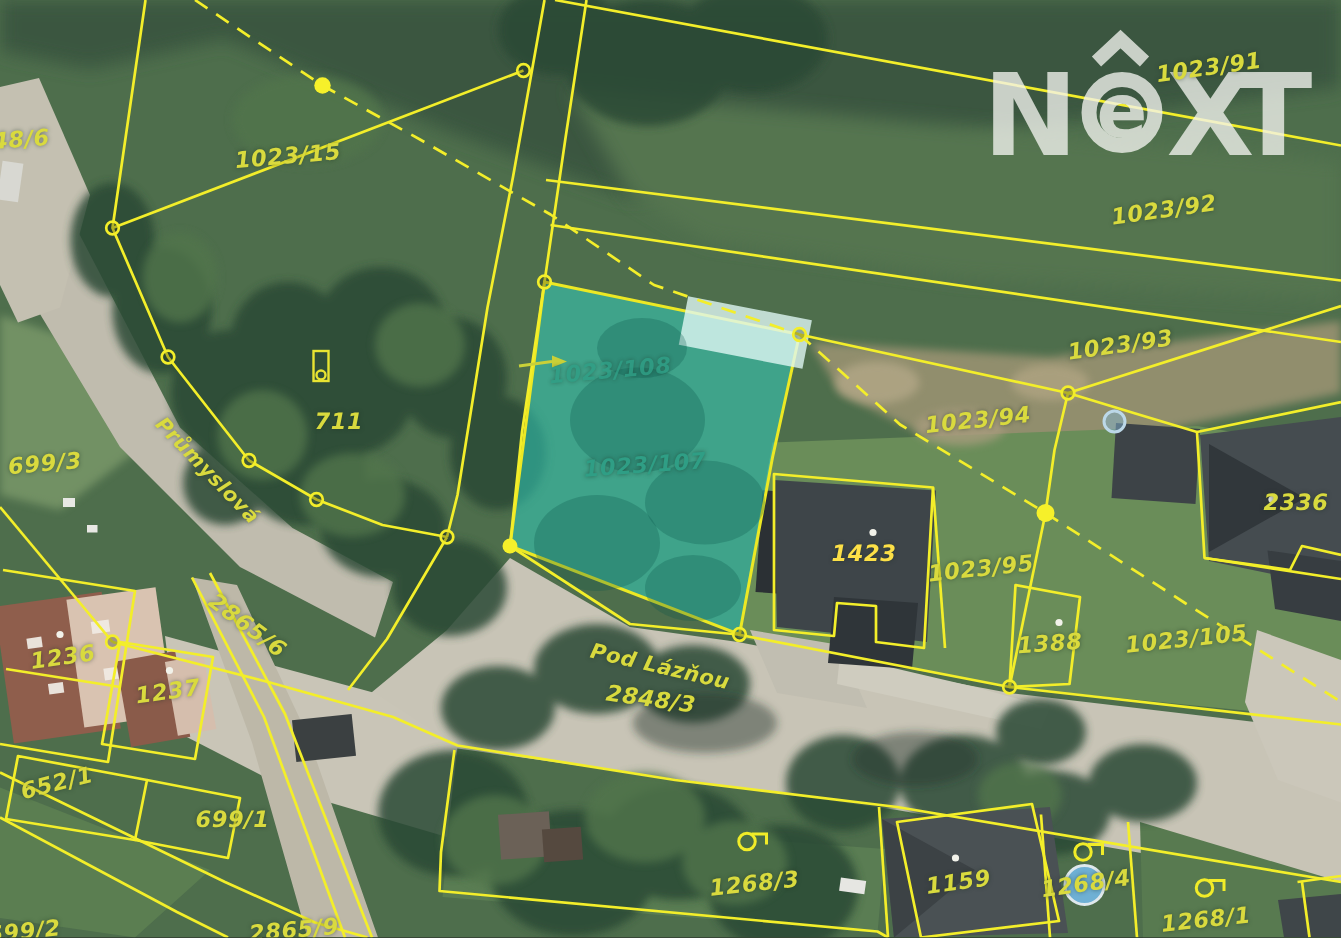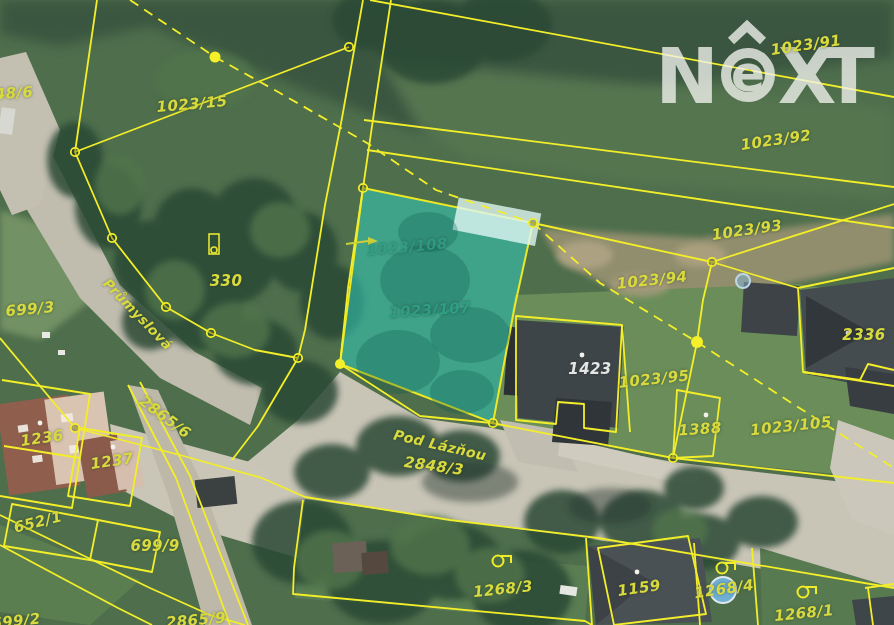--- a/index.html
+++ b/index.html
@@ -256,35 +256,35 @@
   </svg>
 
   <div id="labels-layer">
       <div class="map-label" style="left: 14px; top: 93px; color: rgb(217, 218, 62); transform: translate(-50%, -50%) rotate(-4deg);">48/6</div>
       <div class="map-label" style="left: 192px; top: 104px; color: rgb(217, 218, 62); transform: translate(-50%, -50%) rotate(-5deg);">1023/15</div>
       <div class="map-label" style="left: 806px; top: 45px; color: rgb(217, 218, 62); transform: translate(-50%, -50%) rotate(-8deg);">1023/91</div>
       <div class="map-label" style="left: 776px; top: 140px; color: rgb(217, 218, 62); transform: translate(-50%, -50%) rotate(-8deg);">1023/92</div>
       <div class="map-label" style="left: 747px; top: 230px; color: rgb(217, 218, 62); transform: translate(-50%, -50%) rotate(-8deg);">1023/93</div>
       <div class="map-label" style="left: 652px; top: 280px; color: rgb(217, 218, 62); transform: translate(-50%, -50%) rotate(-6deg);">1023/94</div>
       <div class="map-label" style="left: 654px; top: 379px; color: rgb(217, 218, 62); transform: translate(-50%, -50%) rotate(-6deg);">1023/95</div>
-      <div class="map-label" style="left: 226px; top: 281px; color: rgb(217, 218, 62); transform: translate(-50%, -50%) rotate(0deg);">330</div>
+      <div class="map-label" style="left: 226px; top: 281px; color: rgb(217, 218, 62); transform: translate(-50%, -50%) rotate(0deg);">711</div>
       <div class="map-label" style="left: 30px; top: 309px; color: rgb(217, 218, 62); transform: translate(-50%, -50%) rotate(-5deg);">699/3</div>
       <div class="map-label street-label" style="left: 138px; top: 314px; font-size: 13.5px; color: rgb(217, 218, 62); transform: translate(-50%, -50%) rotate(46deg);">Průmyslová</div>
       <div class="map-label" style="left: 407px; top: 247px; color: rgb(47, 158, 133); opacity: 0.8; transform: translate(-50%, -50%) rotate(-5deg);">1023/108</div>
       <div class="map-label" style="left: 430px; top: 310px; color: rgb(47, 158, 133); transform: translate(-50%, -50%) rotate(-4deg);">1023/107</div>
       <div class="map-label" style="left: 42px; top: 438px; color: rgb(217, 218, 62); transform: translate(-50%, -50%) rotate(-8deg);">1236</div>
       <div class="map-label" style="left: 112px; top: 461px; color: rgb(217, 218, 62); transform: translate(-50%, -50%) rotate(-8deg);">1237</div>
       <div class="map-label" style="left: 165px; top: 417px; color: rgb(217, 218, 62); transform: translate(-50%, -50%) rotate(37deg);">2865/6</div>
       <div class="map-label" style="left: 38px; top: 522px; color: rgb(217, 218, 62); transform: translate(-50%, -50%) rotate(-14deg);">652/1</div>
-      <div class="map-label" style="left: 155px; top: 546px; color: rgb(217, 218, 62); transform: translate(-50%, -50%) rotate(0deg);">699/9</div>
+      <div class="map-label" style="left: 155px; top: 546px; color: rgb(217, 218, 62); transform: translate(-50%, -50%) rotate(0deg);">699/1</div>
       <div class="map-label" style="left: 16px; top: 621px; color: rgb(217, 218, 62); transform: translate(-50%, -50%) rotate(-6deg);">699/2</div>
       <div class="map-label" style="left: 196px; top: 620px; color: rgb(217, 218, 62); transform: translate(-50%, -50%) rotate(-5deg);">2865/9</div>
       <div class="map-label street-label" style="left: 440px; top: 445px; font-size: 14px; color: rgb(217, 218, 62); transform: translate(-50%, -50%) rotate(13deg);">Pod Lázňou</div>
       <div class="map-label" style="left: 434px; top: 466px; color: rgb(217, 218, 62); transform: translate(-50%, -50%) rotate(8deg);">2848/3</div>
-      <div class="map-label" style="left: 590px; top: 369px; color: #e5e5e5; transform: translate(-50%, -50%) rotate(0deg);">1423</div>
+      <div class="map-label" style="left: 576px; top: 369px; color: #fde047; transform: translate(-50%, -50%) rotate(0deg);">1423</div>
       <div class="map-label" style="left: 700px; top: 429px; color: rgb(217, 218, 62); transform: translate(-50%, -50%) rotate(-4deg);">1388</div>
       <div class="map-label" style="left: 791px; top: 426px; color: rgb(217, 218, 62); transform: translate(-50%, -50%) rotate(-6deg);">1023/105</div>
       <div class="map-label" style="left: 864px; top: 335px; color: rgb(217, 218, 62); transform: translate(-50%, -50%) rotate(0deg);">2336</div>
       <div class="map-label" style="left: 503px; top: 589px; color: rgb(217, 218, 62); transform: translate(-50%, -50%) rotate(-6deg);">1268/3</div>
       <div class="map-label" style="left: 639px; top: 588px; color: rgb(217, 218, 62); transform: translate(-50%, -50%) rotate(-8deg);">1159</div>
       <div class="map-label" style="left: 724px; top: 589px; color: rgb(217, 218, 62); transform: translate(-50%, -50%) rotate(-8deg);">1268/4</div>
       <div class="map-label" style="left: 804px; top: 613px; color: rgb(217, 218, 62); transform: translate(-50%, -50%) rotate(-6deg);">1268/1</div>
     </div>
 
 </div>

